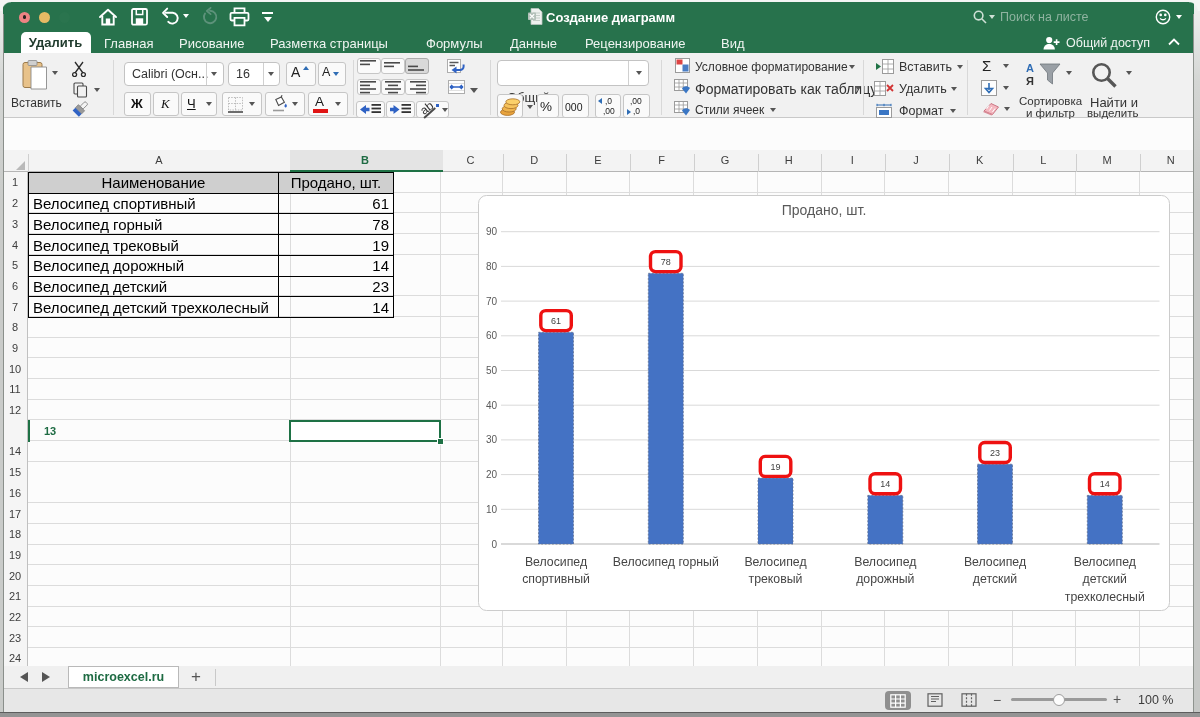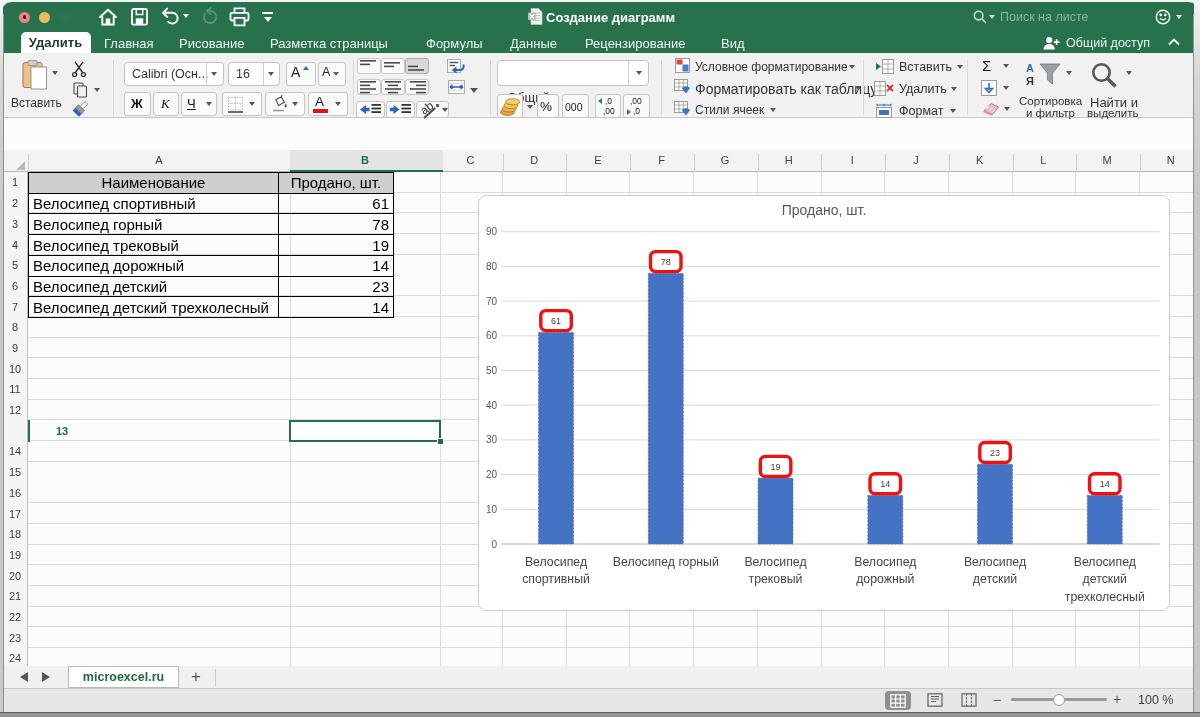--- a/index.html
+++ b/index.html
@@ -415,21 +415,21 @@
     <div class="rowN" style="left:0px; top:52.2px;">3</div>
     <div class="rowN" style="left:0px; top:73.0px;">4</div>
     <div class="rowN" style="left:0px; top:93.6px;">5</div>
     <div class="rowN" style="left:0px; top:114.3px;">6</div>
     <div class="rowN" style="left:0px; top:135.0px;">7</div>
     <div class="rowN" style="left:0px; top:155.8px;">8</div>
     <div class="rowN" style="left:0px; top:176.4px;">9</div>
     <div class="rowN" style="left:0px; top:197.1px;">10</div>
     <div class="rowN" style="left:0px; top:217.8px;">11</div>
     <div class="rowN" style="left:0px; top:238.5px;">12</div>
-    <div class="rowN" style="left:12px; top:259.2px; color:#1e6b43; font-weight:700;padding-left:40px;">13</div>
+    <div class="rowN" style="left:0px; top:259.2px; color:#1e6b43; font-weight:700;padding-left:40px;">13</div>
     <div class="rowN" style="left:0px; top:279.9px;">14</div>
     <div class="rowN" style="left:0px; top:300.6px;">15</div>
     <div class="rowN" style="left:0px; top:321.3px;">16</div>
     <div class="rowN" style="left:0px; top:342.0px;">17</div>
     <div class="rowN" style="left:0px; top:362.7px;">18</div>
     <div class="rowN" style="left:0px; top:383.4px;">19</div>
     <div class="rowN" style="left:0px; top:404.1px;">20</div>
     <div class="rowN" style="left:0px; top:424.9px;">21</div>
     <div class="rowN" style="left:0px; top:445.5px;">22</div>
     <div class="rowN" style="left:0px; top:466.2px;">23</div>

